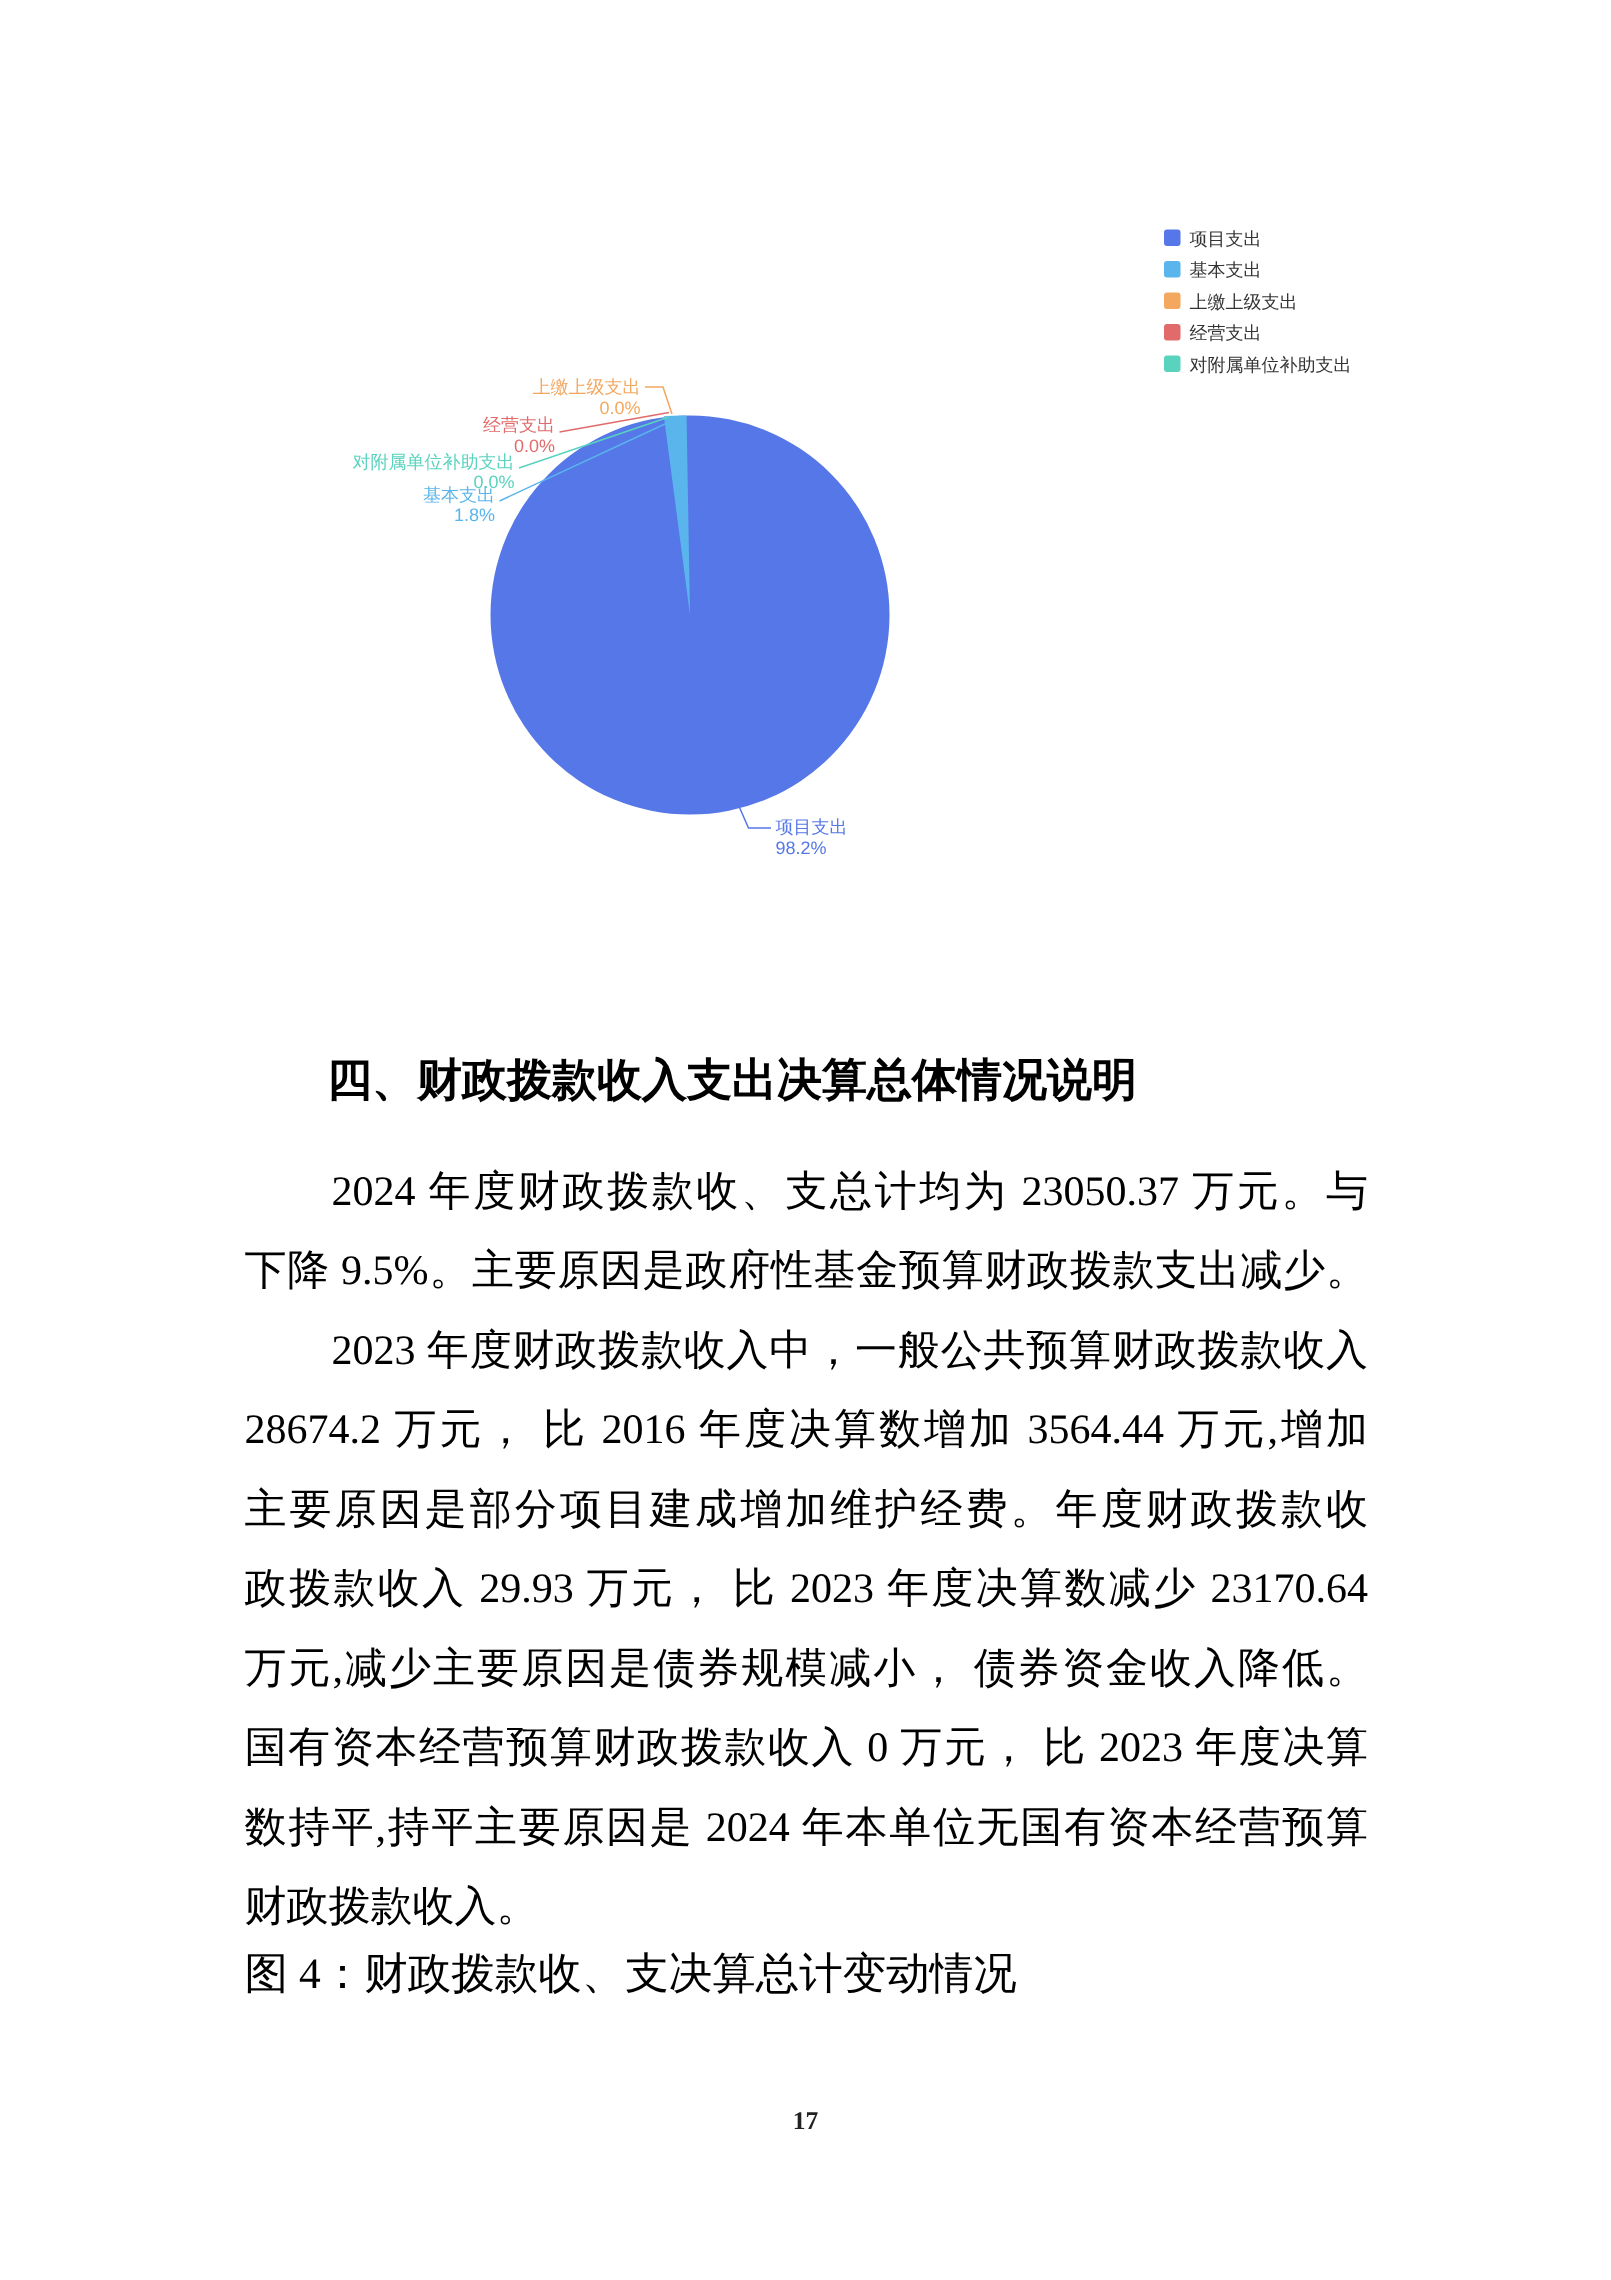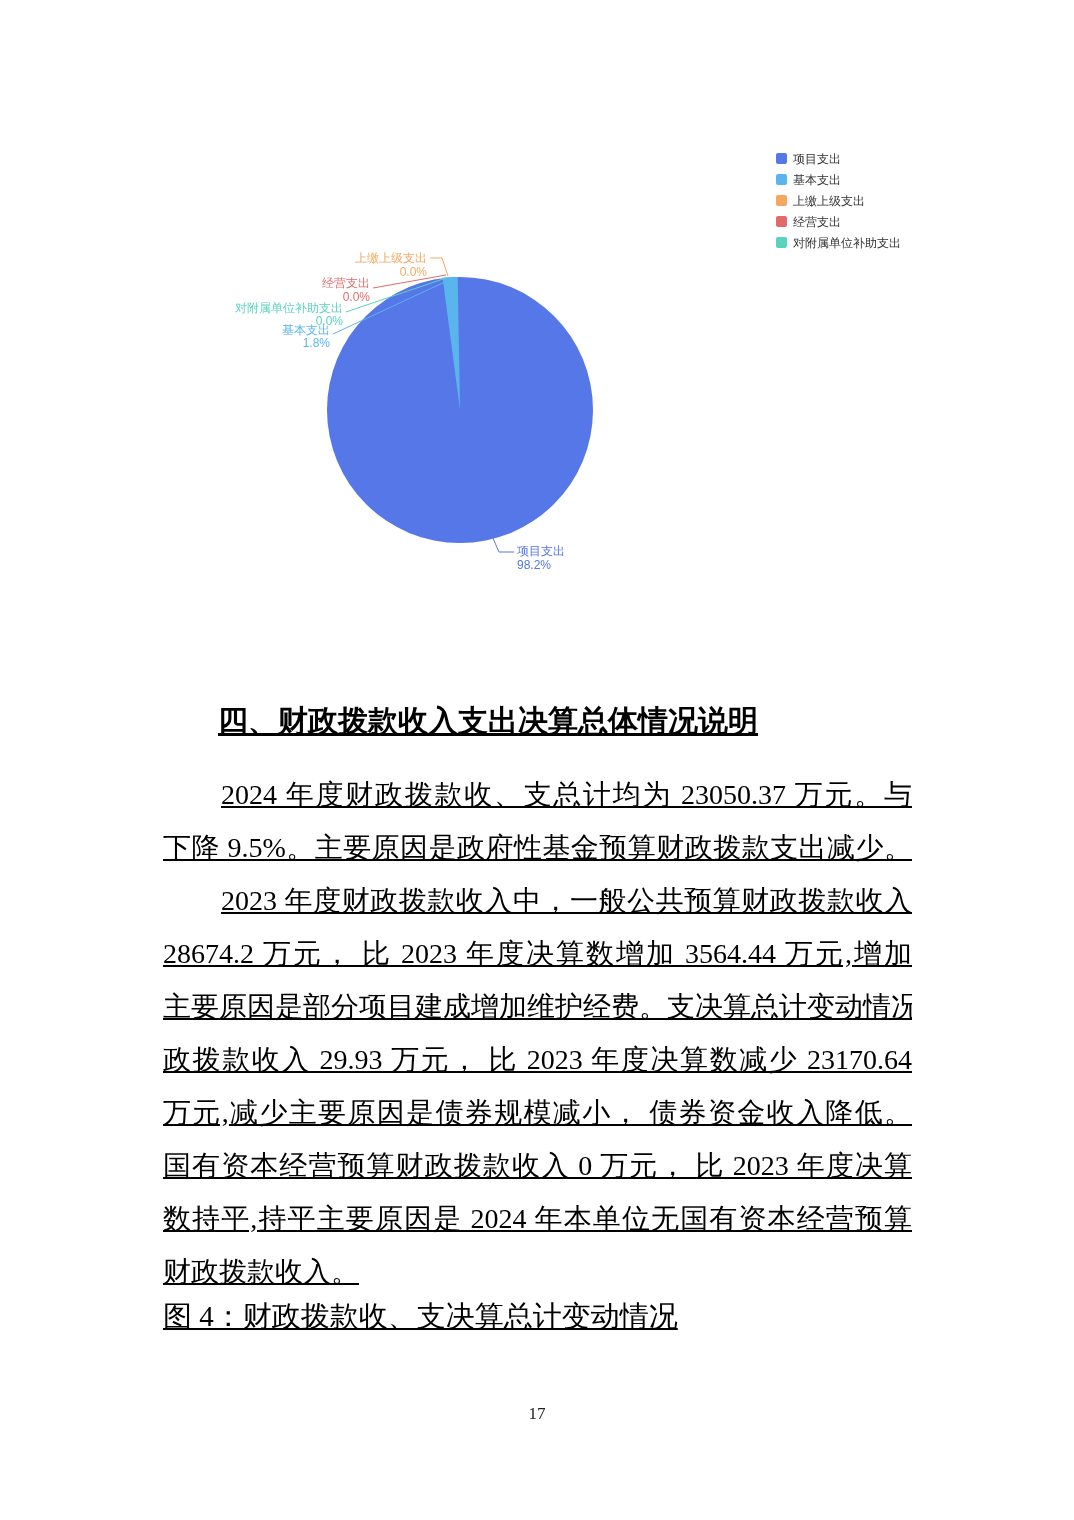--- a/index.html
+++ b/index.html
@@ -9,21 +9,21 @@
     background:#ffffff;
     font-family:"Liberation Serif","DejaVu Serif",serif;
     color:#000;
     overflow:hidden;
   }
   .chart{position:absolute;top:0;left:0;}
   .chart text{font-family:"Liberation Sans","DejaVu Sans",sans-serif;}
   .legend-text{font-size:12px;fill:#333333;}
   .pie-label{font-size:12px;}
   .leader{fill:none;stroke-width:1;}
-  .content{position:absolute;left:163px;top:700px;width:749px;text-decoration:underline;}
+  .content{position:absolute;left:163px;top:700px;width:749px;}
   .heading{
     margin:0 0 0 55px;
     font-family:"Liberation Sans","DejaVu Sans",sans-serif;
     font-weight:bold;
     font-size:30px;line-height:42px;
     color:#000;
   }
   .paragraphs{margin-top:26px;}
   .body-line{
     font-size:28px;
@@ -35,21 +35,21 @@
     white-space:nowrap;
   }
   .body-line.indent{padding-left:58px;}
   .body-line.short-last{text-align-last:left;text-align:left;}
   .caption{
     margin-top:-8px;
     font-size:29px;line-height:53px;
   }
   .pageno{
     position:absolute;top:1404px;left:0;width:1074px;
-    text-align:center;font-size:17px;color:#222;
+    text-align:center;font-size:17px;color:#222;font-weight:bold;
   }
 </style>
 </head>
 <body>
 
 <div class="page">
 
   <svg class="chart" width="1074" height="620" viewBox="0 0 1074 620">
 
     <circle cx="460" cy="410" r="133" fill="#5577E8"></circle>
@@ -96,22 +96,22 @@
   </svg>
 
   <div class="content">
     <h2 class="heading">四、财政拨款收入支出决算总体情况说明</h2>
 
     <div class="paragraphs">
       <div class="body-line indent">2024 年度财政拨款收、支总计均为 23050.37 万元。与</div>
       <div class="body-line">下降 9.5%。主要原因是政府性基金预算财政拨款支出减少。</div>
 
       <div class="body-line indent">2023 年度财政拨款收入中，一般公共预算财政拨款收入</div>
-      <div class="body-line">28674.2 万元， 比 2023 年度决算数增加 3564.44 万元,增加</div>
-      <div class="body-line">主要原因是部分项目建成增加维护经费。支决算总计变动情况</div>
+      <div class="body-line">28674.2 万元， 比 2016 年度决算数增加 3564.44 万元,增加</div>
+      <div class="body-line">主要原因是部分项目建成增加维护经费。年度财政拨款收</div>
       <div class="body-line">政拨款收入 29.93 万元， 比 2023 年度决算数减少 23170.64</div>
       <div class="body-line">万元,减少主要原因是债券规模减小， 债券资金收入降低。</div>
       <div class="body-line">国有资本经营预算财政拨款收入 0 万元， 比 2023 年度决算</div>
       <div class="body-line">数持平,持平主要原因是 2024 年本单位无国有资本经营预算</div>
       <div class="body-line short-last">财政拨款收入。</div>
     </div>
 
     <div class="caption">图 4：财政拨款收、支决算总计变动情况</div>
   </div>
 

